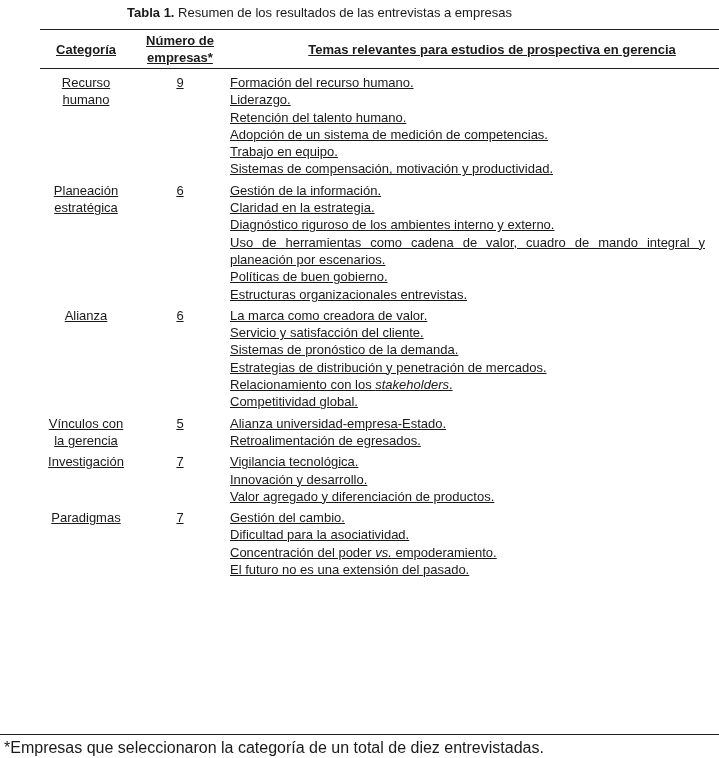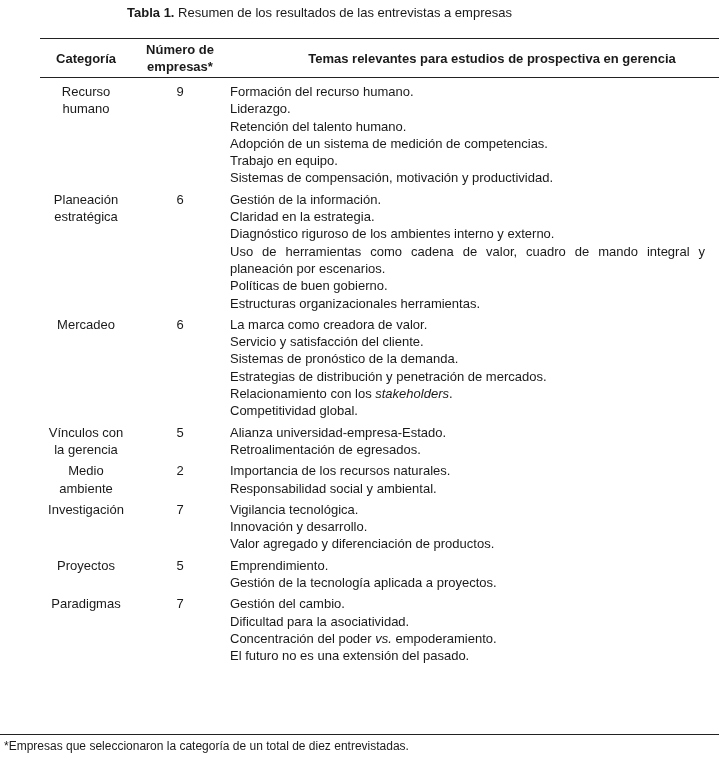--- a/index.html
+++ b/index.html
@@ -1,34 +1,34 @@
 <!DOCTYPE html>
 <html><head>
 <meta charset="utf-8">
 <style>
   html, body { margin:0; padding:0; background:#ffffff; }
   body { width:719px; height:758px; position:relative; overflow:hidden;
          font-family:"Liberation Sans", sans-serif; color:#1a1a1a; font-size:13px; }
   .title { position:absolute; top:5px; left:0; width:639px; text-align:center; font-size:13px; }
   .title b { font-weight:bold; }
-  table { position:absolute; top:38px; left:40px; width:679px; border-collapse:collapse; }
+  table { position:absolute; top:29px; left:40px; width:679px; border-collapse:collapse;text-decoration:underline; }
   thead th { font-weight:bold; font-size:13px; padding:0; height:38px; vertical-align:middle; line-height:17px; }
   thead tr { border-top:1.5px solid #222; border-bottom:1.5px solid #222; }
   th.c1 { width:92px; text-align:center; }
   th.c2 { width:96px; text-align:center; }
   th.c3 { text-align:center; padding-left:37px; }
   td { vertical-align:top; padding:0; font-size:13px; line-height:17.3px; }
   td.cat { text-align:center; width:92px; }
   td.num { text-align:center; width:96px; }
   td.topics { padding-left:2px; padding-right:14px; }
   tr.row td { padding-top:4px; padding-bottom:0px;margin-top:7px; }
   tr.row:first-child td { padding-top:5px; }
   .topic { display:block; text-align:justify; }
   .bottom-rule { position:absolute; left:0; top:734px; width:719px; border-top:1.5px solid #222; }
-  .footnote { position:absolute; left:4px; top:739px; font-size:12px; }
+  .footnote { position:absolute; left:4px; top:739px; font-size:16px; }
 </style>
 </head>
 <body>
 
 <div class="title">
   <b>Tabla 1.</b>
   <span>Resumen de los resultados de las entrevistas a empresas</span>
 </div>
 
 <table>
@@ -57,66 +57,50 @@
       </tr>
       <tr class="row">
         <td class="cat"><span>Planeación</span><br><span>estratégica</span></td>
         <td class="num">6</td>
         <td class="topics">
           <span class="topic">Gestión de la información.</span>
           <span class="topic">Claridad en la estrategia.</span>
           <span class="topic">Diagnóstico riguroso de los ambientes interno y externo.</span>
           <span class="topic">Uso de herramientas como cadena de valor, cuadro de mando integral y planeación por escenarios.</span>
           <span class="topic">Políticas de buen gobierno.</span>
-          <span class="topic">Estructuras organizacionales herramientas.</span>
+          <span class="topic">Estructuras organizacionales entrevistas.</span>
         </td>
       </tr>
       <tr class="row">
-        <td class="cat"><span>Mercadeo</span></td>
+        <td class="cat"><span>Alianza</span></td>
         <td class="num">6</td>
         <td class="topics">
           <span class="topic">La marca como creadora de valor.</span>
           <span class="topic">Servicio y satisfacción del cliente.</span>
           <span class="topic">Sistemas de pronóstico de la demanda.</span>
           <span class="topic">Estrategias de distribución y penetración de mercados.</span>
           <span class="topic"><span>Relacionamiento con los </span><i>stakeholders</i><span>.</span></span>
           <span class="topic">Competitividad global.</span>
         </td>
       </tr>
       <tr class="row">
         <td class="cat"><span>Vínculos con</span><br><span>la gerencia</span></td>
         <td class="num">5</td>
         <td class="topics">
           <span class="topic">Alianza universidad-empresa-Estado.</span>
           <span class="topic">Retroalimentación de egresados.</span>
         </td>
       </tr>
       <tr class="row">
-        <td class="cat"><span>Medio</span><br><span>ambiente</span></td>
-        <td class="num">2</td>
-        <td class="topics">
-          <span class="topic">Importancia de los recursos naturales.</span>
-          <span class="topic">Responsabilidad social y ambiental.</span>
-        </td>
-      </tr>
-      <tr class="row">
         <td class="cat"><span>Investigación</span></td>
         <td class="num">7</td>
         <td class="topics">
           <span class="topic">Vigilancia tecnológica.</span>
           <span class="topic">Innovación y desarrollo.</span>
           <span class="topic">Valor agregado y diferenciación de productos.</span>
-        </td>
-      </tr>
-      <tr class="row">
-        <td class="cat"><span>Proyectos</span></td>
-        <td class="num">5</td>
-        <td class="topics">
-          <span class="topic">Emprendimiento.</span>
-          <span class="topic">Gestión de la tecnología aplicada a proyectos.</span>
         </td>
       </tr>
       <tr class="row">
         <td class="cat"><span>Paradigmas</span></td>
         <td class="num">7</td>
         <td class="topics">
           <span class="topic">Gestión del cambio.</span>
           <span class="topic">Dificultad para la asociatividad.</span>
           <span class="topic"><span>Concentración del poder </span><i>vs.</i><span> empoderamiento.</span></span>
           <span class="topic">El futuro no es una extensión del pasado.</span>

